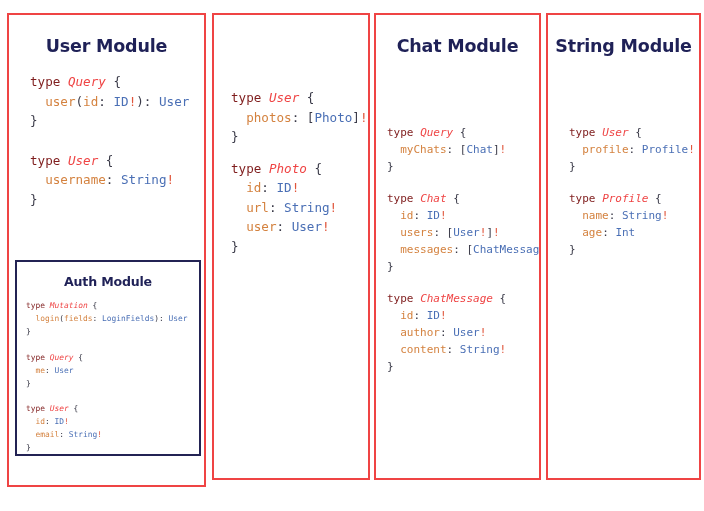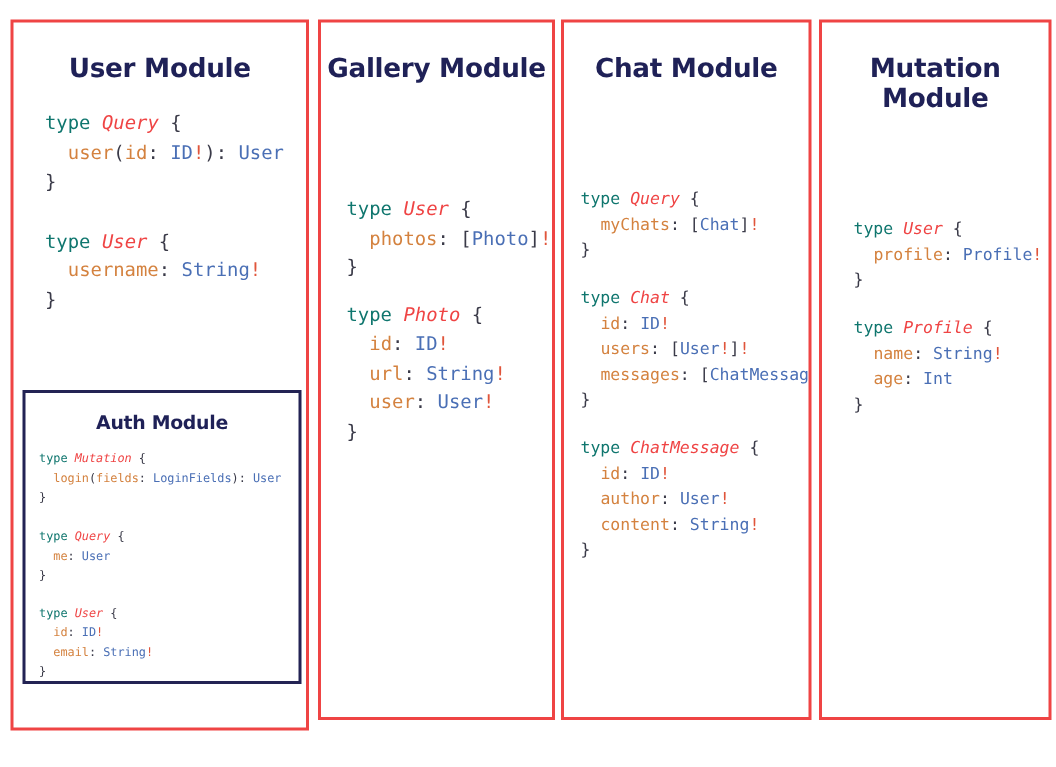--- a/index.html
+++ b/index.html
@@ -37,21 +37,21 @@
     font-family: "DejaVu Sans", sans-serif;
   }
 
   .code-block {
     font-family: "DejaVu Sans Mono", monospace;
     color: #3a3a48;
     white-space: pre;
   }
 
   
-  .tok-kw   { color: #0f766e; }
+  .tok-kw   { color: #7f1d1d; }
   .tok-type { color: #ef4444; font-style: italic; }
   .tok-field{ color: #d4823f; }
   .tok-ref  { color: #4a6fb5; }
   .tok-bang { color: #e0553b; }
   .tok-punc { color: #3a3a48; }
 
   
   #col-user {
     left: 7px; top: 13px;
     width: 199px; height: 474px;
@@ -152,27 +152,26 @@
     <div class="module-title">User Module</div>
     <div class="code-block"><div><div><span class="tok-kw">type</span><span class="tok-punc"> </span><span class="tok-type">Query</span><span class="tok-punc"> {</span></div><div><span class="tok-punc">  </span><span class="tok-field">user</span><span class="tok-punc">(</span><span class="tok-field">id</span><span class="tok-punc">: </span><span class="tok-ref">ID</span><span class="tok-bang">!</span><span class="tok-punc">): </span><span class="tok-ref">User</span></div><div><span class="tok-punc">}</span></div></div><div class="code-gap"></div><div><div><span class="tok-kw">type</span><span class="tok-punc"> </span><span class="tok-type">User</span><span class="tok-punc"> {</span></div><div><span class="tok-punc">  </span><span class="tok-field">username</span><span class="tok-punc">: </span><span class="tok-ref">String</span><span class="tok-bang">!</span></div><div><span class="tok-punc">}</span></div></div></div>
 
     <div id="box-auth">
       <div class="module-title">Auth Module</div>
       <div class="code-block"><div><div><span class="tok-kw">type</span><span class="tok-punc"> </span><span class="tok-type">Mutation</span><span class="tok-punc"> {</span></div><div><span class="tok-punc">  </span><span class="tok-field">login</span><span class="tok-punc">(</span><span class="tok-field">fields</span><span class="tok-punc">: </span><span class="tok-ref">LoginFields</span><span class="tok-punc">): </span><span class="tok-ref">User</span></div><div><span class="tok-punc">}</span></div></div><div class="code-gap"></div><div><div><span class="tok-kw">type</span><span class="tok-punc"> </span><span class="tok-type">Query</span><span class="tok-punc"> {</span></div><div><span class="tok-punc">  </span><span class="tok-field">me</span><span class="tok-punc">: </span><span class="tok-ref">User</span></div><div><span class="tok-punc">}</span></div></div><div class="code-gap"></div><div><div><span class="tok-kw">type</span><span class="tok-punc"> </span><span class="tok-type">User</span><span class="tok-punc"> {</span></div><div><span class="tok-punc">  </span><span class="tok-field">id</span><span class="tok-punc">: </span><span class="tok-ref">ID</span><span class="tok-bang">!</span></div><div><span class="tok-punc">  </span><span class="tok-field">email</span><span class="tok-punc">: </span><span class="tok-ref">String</span><span class="tok-bang">!</span></div><div><span class="tok-punc">}</span></div></div></div>
     </div>
   </div>
 
   <div class="module-box" id="col-gallery">
-    <div class="module-title">Gallery Module</div>
     <div class="code-block"><div><div><span class="tok-kw">type</span><span class="tok-punc"> </span><span class="tok-type">User</span><span class="tok-punc"> {</span></div><div><span class="tok-punc">  </span><span class="tok-field">photos</span><span class="tok-punc">: [</span><span class="tok-ref">Photo</span><span class="tok-punc">]</span><span class="tok-bang">!</span></div><div><span class="tok-punc">}</span></div></div><div class="code-gap"></div><div><div><span class="tok-kw">type</span><span class="tok-punc"> </span><span class="tok-type">Photo</span><span class="tok-punc"> {</span></div><div><span class="tok-punc">  </span><span class="tok-field">id</span><span class="tok-punc">: </span><span class="tok-ref">ID</span><span class="tok-bang">!</span></div><div><span class="tok-punc">  </span><span class="tok-field">url</span><span class="tok-punc">: </span><span class="tok-ref">String</span><span class="tok-bang">!</span></div><div><span class="tok-punc">  </span><span class="tok-field">user</span><span class="tok-punc">: </span><span class="tok-ref">User</span><span class="tok-bang">!</span></div><div><span class="tok-punc">}</span></div></div></div>
   </div>
 
   <div class="module-box" id="col-chat">
     <div class="module-title">Chat Module</div>
     <div class="code-block"><div><div><span class="tok-kw">type</span><span class="tok-punc"> </span><span class="tok-type">Query</span><span class="tok-punc"> {</span></div><div><span class="tok-punc">  </span><span class="tok-field">myChats</span><span class="tok-punc">: [</span><span class="tok-ref">Chat</span><span class="tok-punc">]</span><span class="tok-bang">!</span></div><div><span class="tok-punc">}</span></div></div><div class="code-gap"></div><div><div><span class="tok-kw">type</span><span class="tok-punc"> </span><span class="tok-type">Chat</span><span class="tok-punc"> {</span></div><div><span class="tok-punc">  </span><span class="tok-field">id</span><span class="tok-punc">: </span><span class="tok-ref">ID</span><span class="tok-bang">!</span></div><div><span class="tok-punc">  </span><span class="tok-field">users</span><span class="tok-punc">: [</span><span class="tok-ref">User</span><span class="tok-bang">!</span><span class="tok-punc">]</span><span class="tok-bang">!</span></div><div><span class="tok-punc">  </span><span class="tok-field">messages</span><span class="tok-punc">: [</span><span class="tok-ref">ChatMessage</span></div><div><span class="tok-punc">}</span></div></div><div class="code-gap"></div><div><div><span class="tok-kw">type</span><span class="tok-punc"> </span><span class="tok-type">ChatMessage</span><span class="tok-punc"> {</span></div><div><span class="tok-punc">  </span><span class="tok-field">id</span><span class="tok-punc">: </span><span class="tok-ref">ID</span><span class="tok-bang">!</span></div><div><span class="tok-punc">  </span><span class="tok-field">author</span><span class="tok-punc">: </span><span class="tok-ref">User</span><span class="tok-bang">!</span></div><div><span class="tok-punc">  </span><span class="tok-field">content</span><span class="tok-punc">: </span><span class="tok-ref">String</span><span class="tok-bang">!</span></div><div><span class="tok-punc">}</span></div></div></div>
   </div>
 
   <div class="module-box" id="col-profile">
-    <div class="module-title">Mutation Module</div>
+    <div class="module-title">String Module</div>
     <div class="code-block"><div><div><span class="tok-kw">type</span><span class="tok-punc"> </span><span class="tok-type">User</span><span class="tok-punc"> {</span></div><div><span class="tok-punc">  </span><span class="tok-field">profile</span><span class="tok-punc">: </span><span class="tok-ref">Profile</span><span class="tok-bang">!</span></div><div><span class="tok-punc">}</span></div></div><div class="code-gap"></div><div><div><span class="tok-kw">type</span><span class="tok-punc"> </span><span class="tok-type">Profile</span><span class="tok-punc"> {</span></div><div><span class="tok-punc">  </span><span class="tok-field">name</span><span class="tok-punc">: </span><span class="tok-ref">String</span><span class="tok-bang">!</span></div><div><span class="tok-punc">  </span><span class="tok-field">age</span><span class="tok-punc">: </span><span class="tok-ref">Int</span></div><div><span class="tok-punc">}</span></div></div></div>
   </div>
 
 </div>
 
 </body></html>

